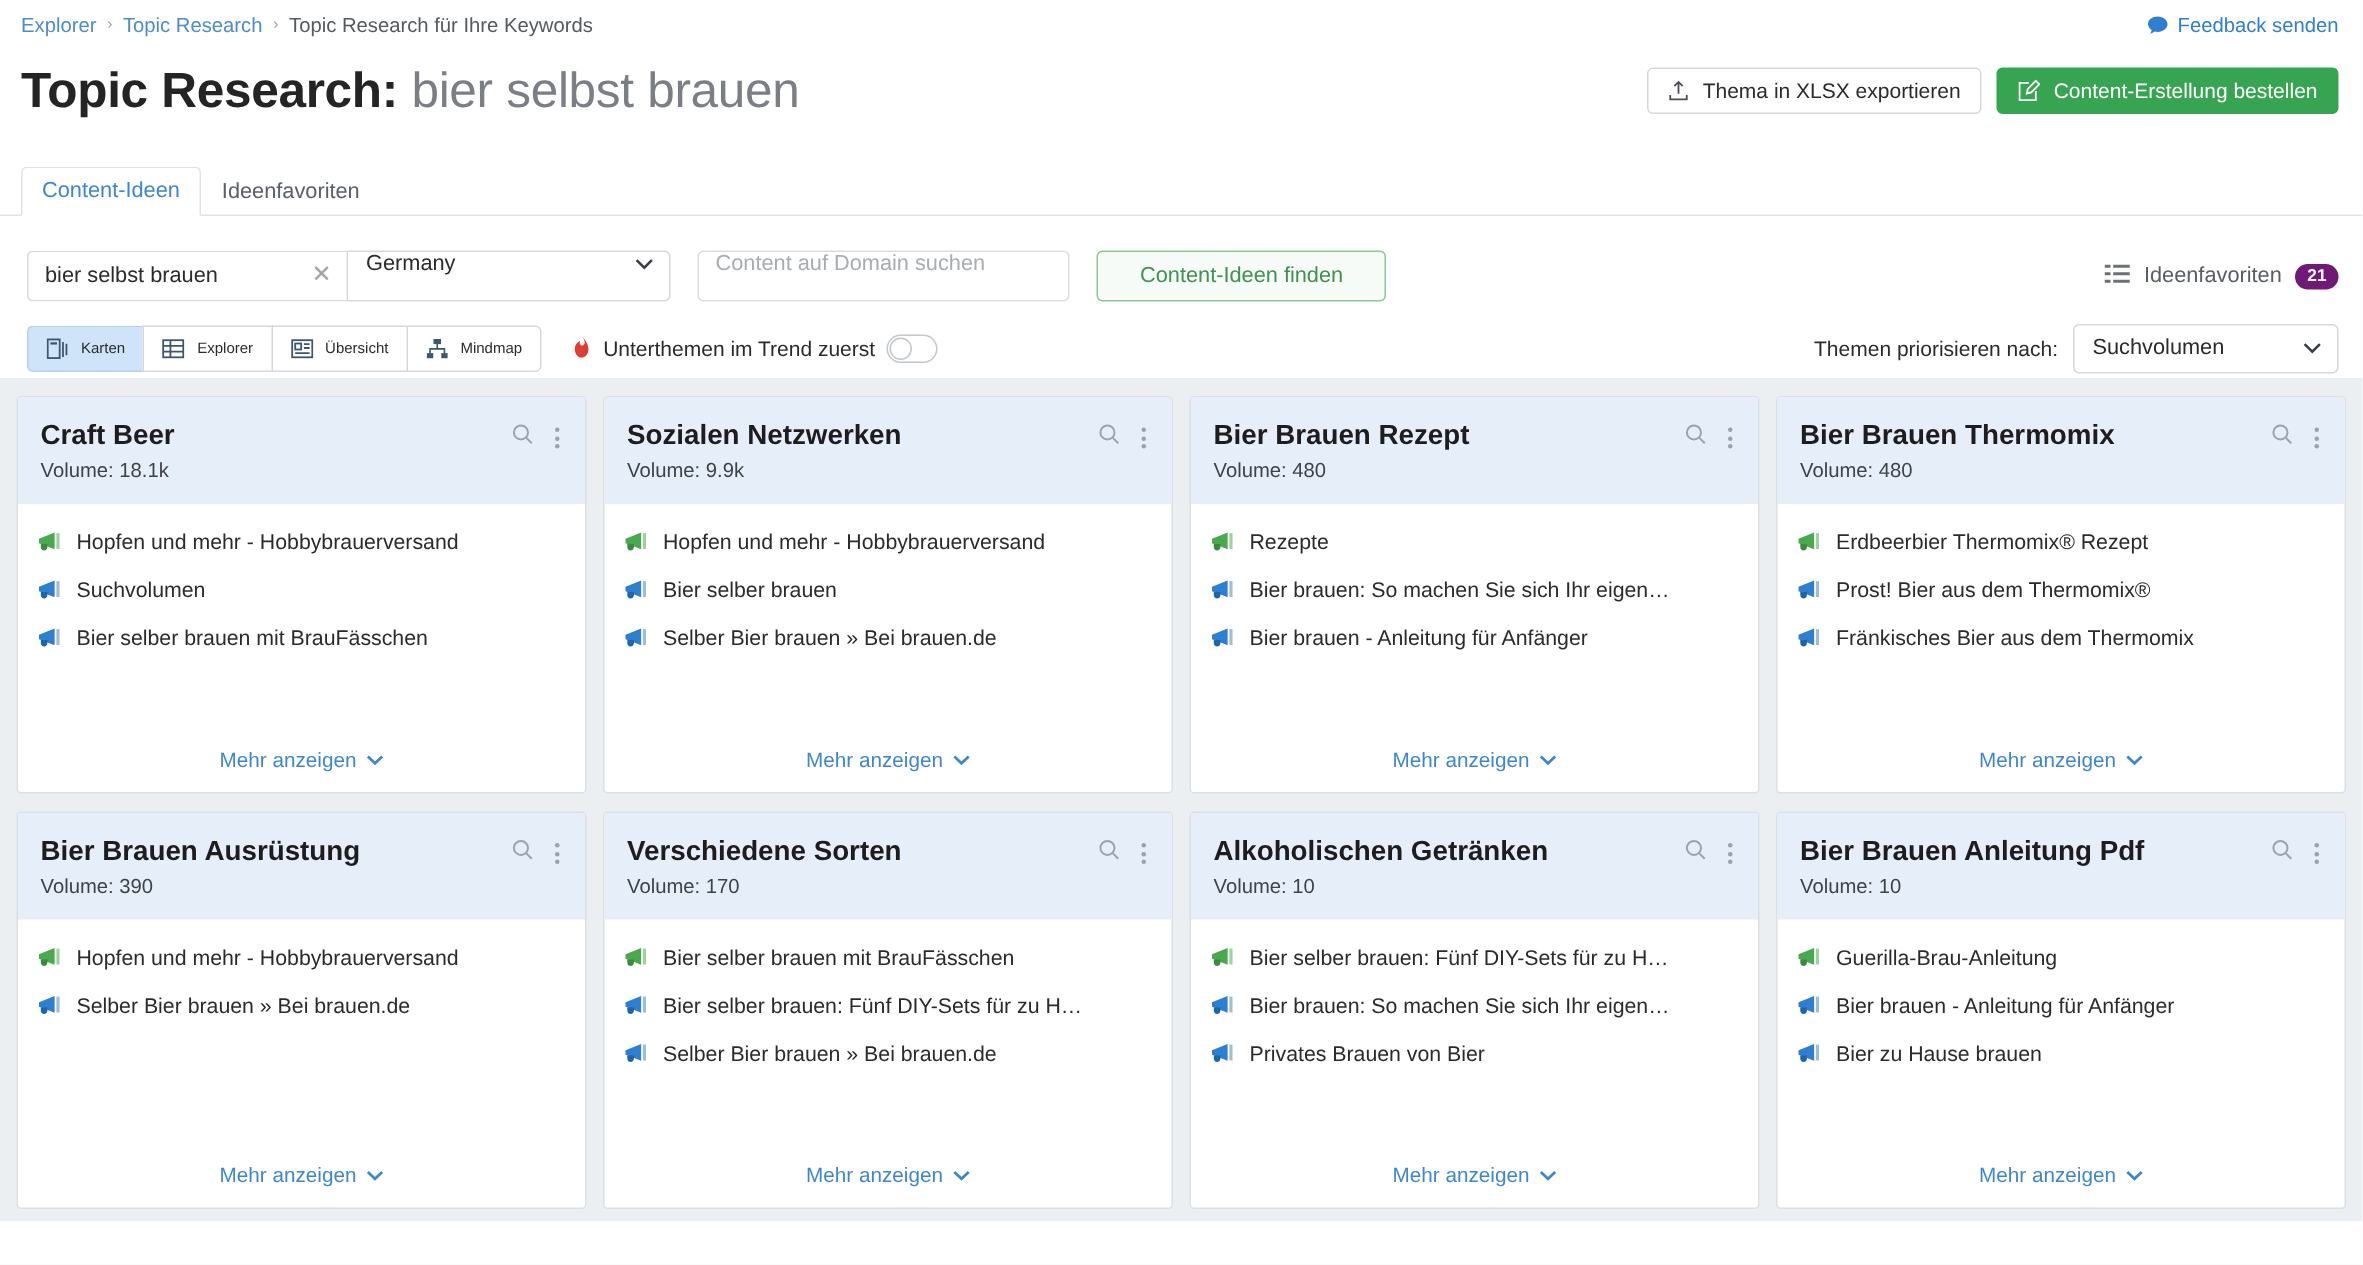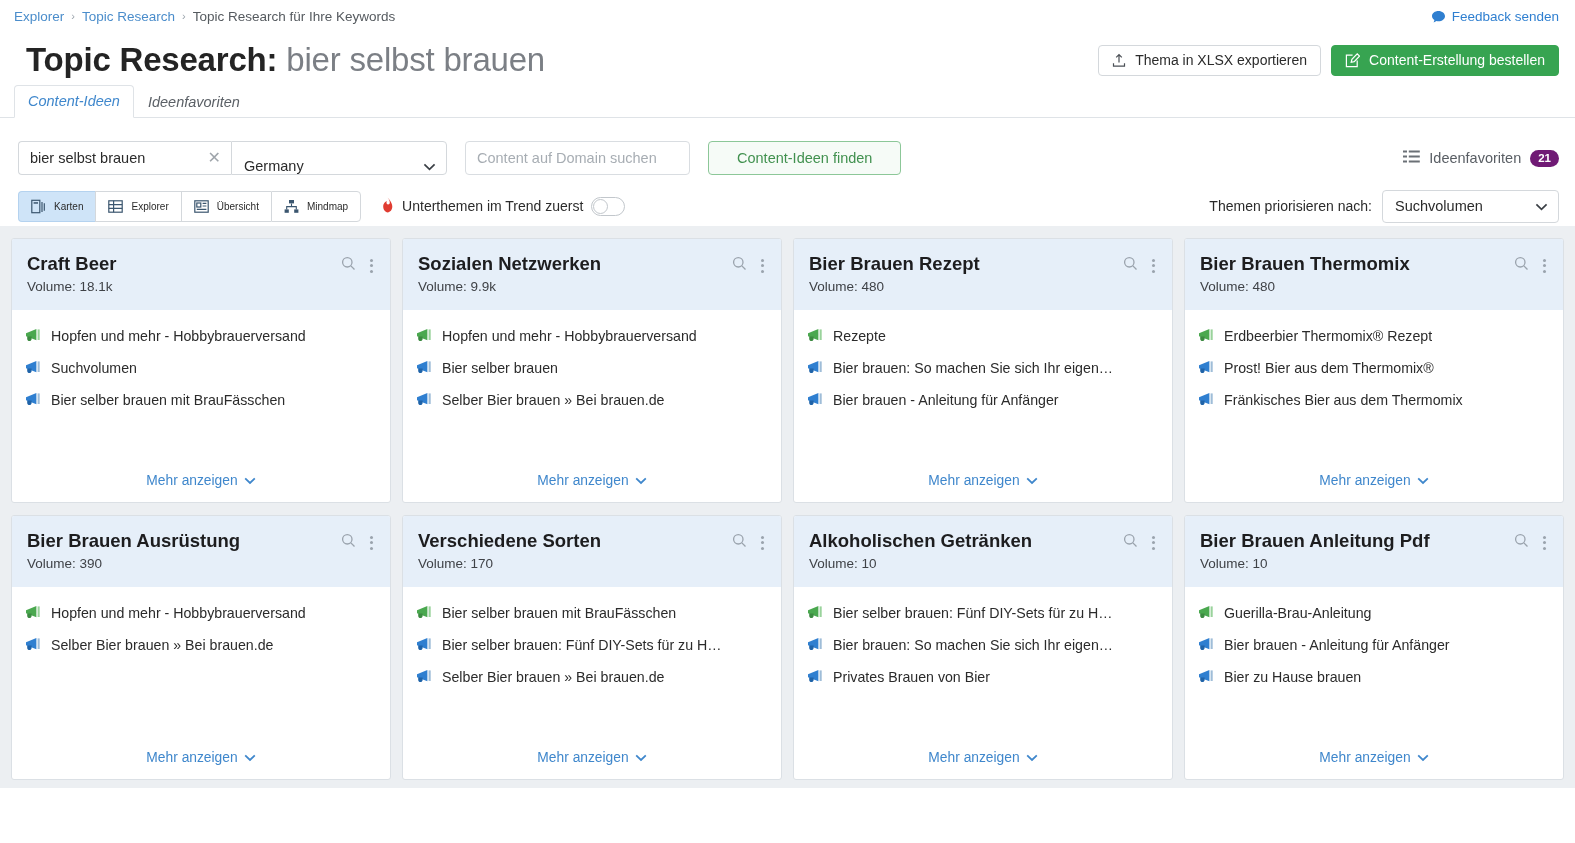--- a/index.html
+++ b/index.html
@@ -33,21 +33,21 @@
   }
   .feedback svg { display: block; }
 
   
   .titlerow {
     display: flex; align-items: center;
     padding: 10px 16px 0 14px;
     height: 58px;
   }
   h1.title {
-    margin: 12px; font-size: 33px; font-weight: 700; letter-spacing: -0.2px;
+    margin: 0; font-size: 33px; font-weight: 700; letter-spacing: -0.2px;
     white-space: nowrap;
   }
   h1.title .kw { color: #7b7f85; font-weight: 400; }
   .title-actions { margin-left: auto; display: flex; gap: 10px; align-items: center; }
   .btn {
     display: inline-flex; align-items: center; gap: 9px;
     height: 31px; padding: 0 13px;
     border-radius: 4px; font-size: 14px; cursor: pointer;
     white-space: nowrap;
   }
@@ -58,22 +58,21 @@
     background: #37a451; border: 1px solid #37a451; color: #ffffff;
   }
   .btn svg { display: block; }
 
   
   .tabs {
     display: flex; align-items: flex-end;
     padding: 0 0 0 14px;
     height: 32px;
     border-bottom: 1px solid #dfe3e7;
-    margin-top: 2px;
-    font-style: italic;
+    margin-top: 28px;
   }
   .tab {
     font-size: 14.5px; padding: 6px 13px 7px 13px;
     color: #5b6066; cursor: pointer; line-height: 18px;
     border: 1px solid transparent; border-bottom: none;
     border-radius: 4px 4px 0 0;
     position: relative; top: 1px;
   }
   .tab.active {
     color: #3f87cc; background: #fff;
@@ -91,34 +90,34 @@
     display: flex; align-items: center;
     width: 213px; height: 34px;
     border: 1px solid #d4d8dc; border-right: none;
     border-radius: 4px 0 0 4px;
     padding: 0 8px 0 11px; background: #fff;
     font-size: 14.5px;
   }
   .kw-input .val { flex: 1; color: #2b2b2b; }
   .kw-clear { color: #9fa5ab; font-size: 16px; line-height: 1; cursor: pointer; padding: 0 2px; }
   .country-select {
-    display: flex; align-items: flex-end;
+    display: flex; align-items: flex-start;
     width: 216px; height: 34px;
     border: 1px solid #d4d8dc;
     border-radius: 0 4px 4px 0;
     padding: 0 10px 0 12px; background: #fff;
     font-size: 14.5px; color: #2b2b2b; cursor: pointer;
   }
   .country-select .val { flex: 1; }
   .domain-input {
-    width: 225px; height: 34px;
+    width: 248px; height: 34px;
     border: 1px solid #d9dde1; border-radius: 4px;
     padding: 0 11px; background: #fff;
     font-size: 14.5px; color: #a7adb3;
-    display: flex; align-items: center;
+    display: flex; 
     margin-left: 8px;
   }
   .find-btn {
     height: 34px; padding: 0 28px;
     border: 1px solid #8cc798; border-radius: 4px;
     background: #f6fbf7; color: #41914f;
     font-size: 14.5px; display: flex; align-items: center; cursor: pointer;
     margin-left: 8px;
   }
   .fav-link {

